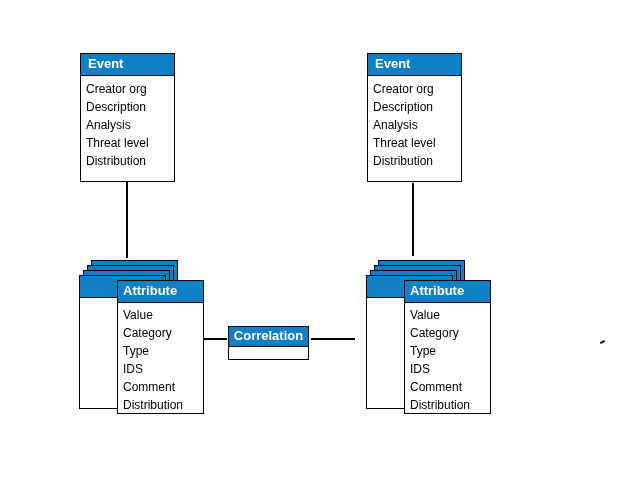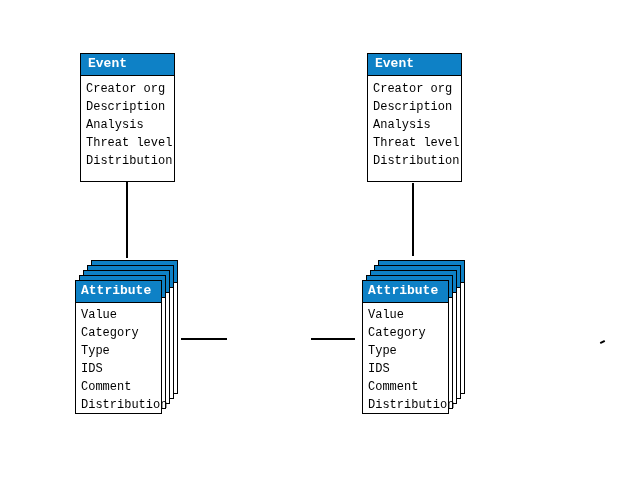--- a/index.html
+++ b/index.html
@@ -2,21 +2,21 @@
 <html><head>
 <meta charset="utf-8">
 <style>
   html, body { margin: 0; padding: 0; background: #ffffff; }
   * { box-sizing: border-box; }
   .canvas {
     position: relative;
     width: 640px;
     height: 480px;
     background: #ffffff;
-    font-family: Liberation Mono, monospace;
+    font-family: Liberation Sans, sans-serif;
     color: #000000;
     overflow: hidden;
   }
   .card {
     position: absolute;
     background: #ffffff;
     border: 1.5px solid #000000;
   }
   .card-header {
     background: #0E81C6;
@@ -51,20 +51,21 @@
     height: 21.5px;
     border-bottom: 1.5px solid #000000;
   }
   .front-card {
     position: absolute;
     width: 87px;
     height: 134px;
     background: #ffffff;
     border: 1.5px solid #000000;
     z-index: 10;
+    margin-left: 42px;
   }
   .connector {
     position: absolute;
     background: #000000;
   }
   .correlation-box {
     position: absolute;
     left: 228px;
     top: 326px;
     width: 81px;
@@ -170,18 +171,22 @@
         <div class="field-line">Type</div>
         <div class="field-line">IDS</div>
         <div class="field-line">Comment</div>
         <div class="field-line">Distribution</div>
       </div>
     </div>
   </div>
 
   <div class="connector" style="left:181px; top:338px; width:46px; height:1.5px;"></div>
 
+  <div class="correlation-box">
+    <div class="card-header">Correlation</div>
+    <div class="correlation-body"></div>
+  </div>
 
   <div class="connector" style="left:311px; top:338px; width:44px; height:1.5px;"></div>
 
   <div class="stray-mark"></div>
 
 </div>
 
 </body></html>

